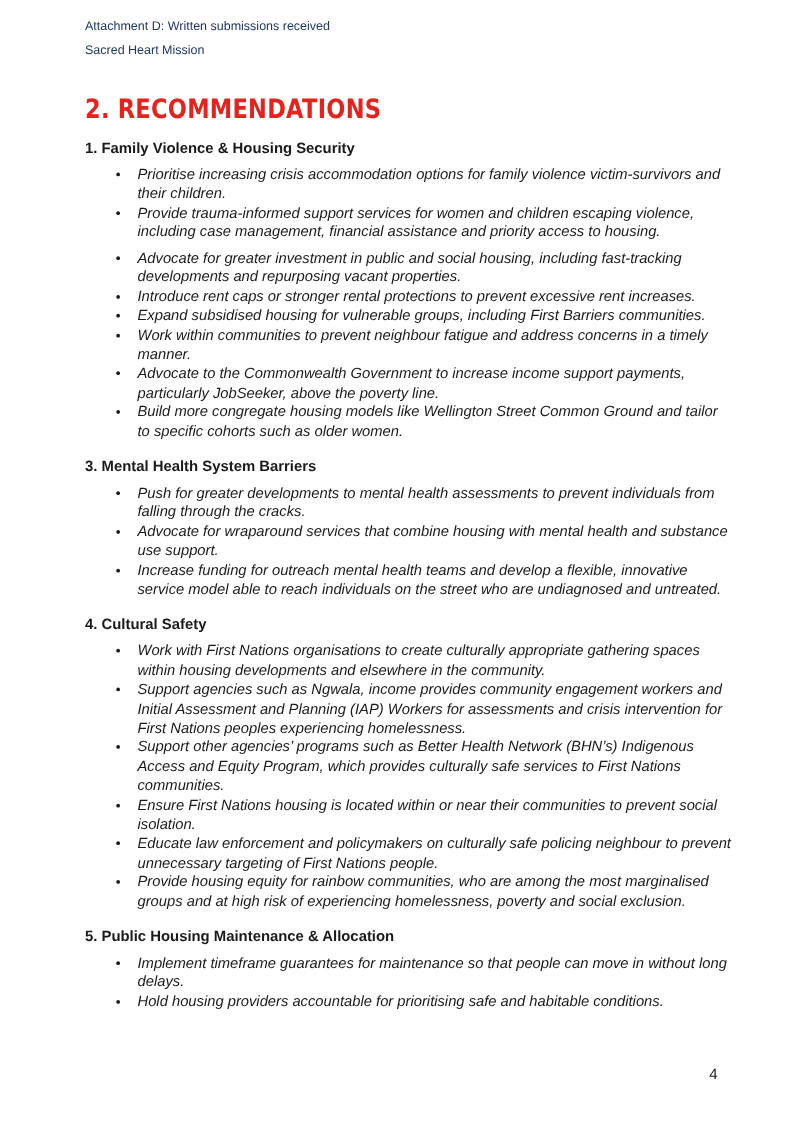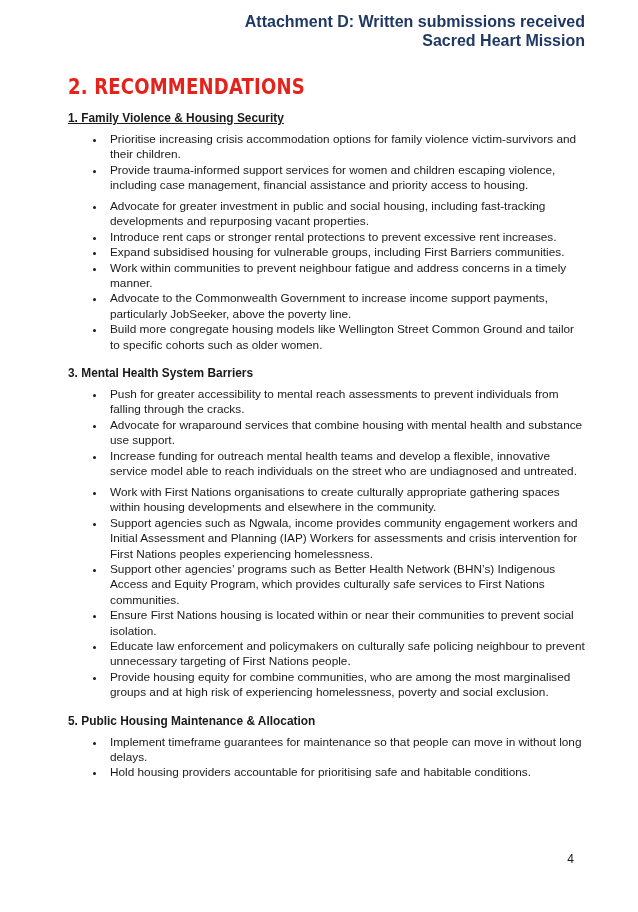--- a/index.html
+++ b/index.html
@@ -8,49 +8,50 @@
     width: 638px;
     height: 912px;
     box-sizing: border-box;
     background: #ffffff;
     padding: 12px 53px 0 68px;
     font-family: "Liberation Sans", sans-serif;
     color: #1a1a1a;
     overflow: hidden;
   }
   .doc-header {
-    text-align: right;
+    text-align: left;
     color: #1f3864;
-    font-weight: bold;
-    font-size: 16px;
+    font-weight: normal;
+    font-size: 10px;
     line-height: 19px;
   }
   .doc-title {
     color: #e3231c;
     font-family: "DejaVu Sans", sans-serif;
     font-weight: bold;
     font-size: 20.5px;
     letter-spacing: 0.2px;
     margin: 25px 0 0 0;
     transform: scaleX(0.88) scaleY(1.04);
     transform-origin: left center;
     white-space: nowrap;
   }
   .section-heading {
     font-size: 11.9px;
     font-weight: bold;
     line-height: 15.4px;
     margin: 13px 0 0 0;
     color: #1a1a1a;
   }
-  .section-heading.first { margin-top: 12px; text-decoration: underline; }
+  .section-heading.first { margin-top: 12px; }
   .bullet-list {
     margin: 5.5px 0 0 0;
     padding: 0 0 0 38px;
     list-style: disc outside;
+    font-style: italic;
   }
   .bullet-list li {
     font-size: 11.8px;
     line-height: 15.4px;
     margin: 0;
     padding-left: 4px;
     max-width: 478px;
   }
   .bullet-list li::marker { font-size: 10.5px; }
   .page-number {
@@ -88,34 +89,35 @@
       <li>Expand subsidised housing for vulnerable groups, including First Barriers communities.</li>
       <li>Work within communities to prevent neighbour fatigue and address concerns in a timely manner.</li>
       <li>Advocate to the Commonwealth Government to increase income support payments, particularly JobSeeker, above the poverty line.</li>
       <li>Build more congregate housing models like Wellington Street Common Ground and tailor to specific cohorts such as older women.</li>
     </ul>
   </section>
 
   <section>
     <h2 class="section-heading">3. Mental Health System Barriers</h2>
     <ul class="bullet-list">
-      <li>Push for greater accessibility to mental reach assessments to prevent individuals from falling through the cracks.</li>
+      <li>Push for greater developments to mental health assessments to prevent individuals from falling through the cracks.</li>
       <li>Advocate for wraparound services that combine housing with mental health and substance use support.</li>
       <li>Increase funding for outreach mental health teams and develop a flexible, innovative service model able to reach individuals on the street who are undiagnosed and untreated.</li>
     </ul>
   </section>
 
   <section>
+    <h2 class="section-heading">4. Cultural Safety</h2>
     <ul class="bullet-list">
       <li>Work with First Nations organisations to create culturally appropriate gathering spaces within housing developments and elsewhere in the community.</li>
       <li>Support agencies such as Ngwala, income provides community engagement workers and Initial Assessment and Planning (IAP) Workers for assessments and crisis intervention for First Nations peoples experiencing homelessness.</li>
       <li>Support other agencies’ programs such as Better Health Network (BHN’s) Indigenous Access and Equity Program, which provides culturally safe services to First Nations communities.</li>
       <li>Ensure First Nations housing is located within or near their communities to prevent social isolation.</li>
       <li>Educate law enforcement and policymakers on culturally safe policing neighbour to prevent unnecessary targeting of First Nations people.</li>
-      <li>Provide housing equity for combine communities, who are among the most marginalised groups and at high risk of experiencing homelessness, poverty and social exclusion.</li>
+      <li>Provide housing equity for rainbow communities, who are among the most marginalised groups and at high risk of experiencing homelessness, poverty and social exclusion.</li>
     </ul>
   </section>
 
   <section>
     <h2 class="section-heading">5. Public Housing Maintenance &amp; Allocation</h2>
     <ul class="bullet-list">
       <li>Implement timeframe guarantees for maintenance so that people can move in without long delays.</li>
       <li>Hold housing providers accountable for prioritising safe and habitable conditions.</li>
     </ul>
   </section>

